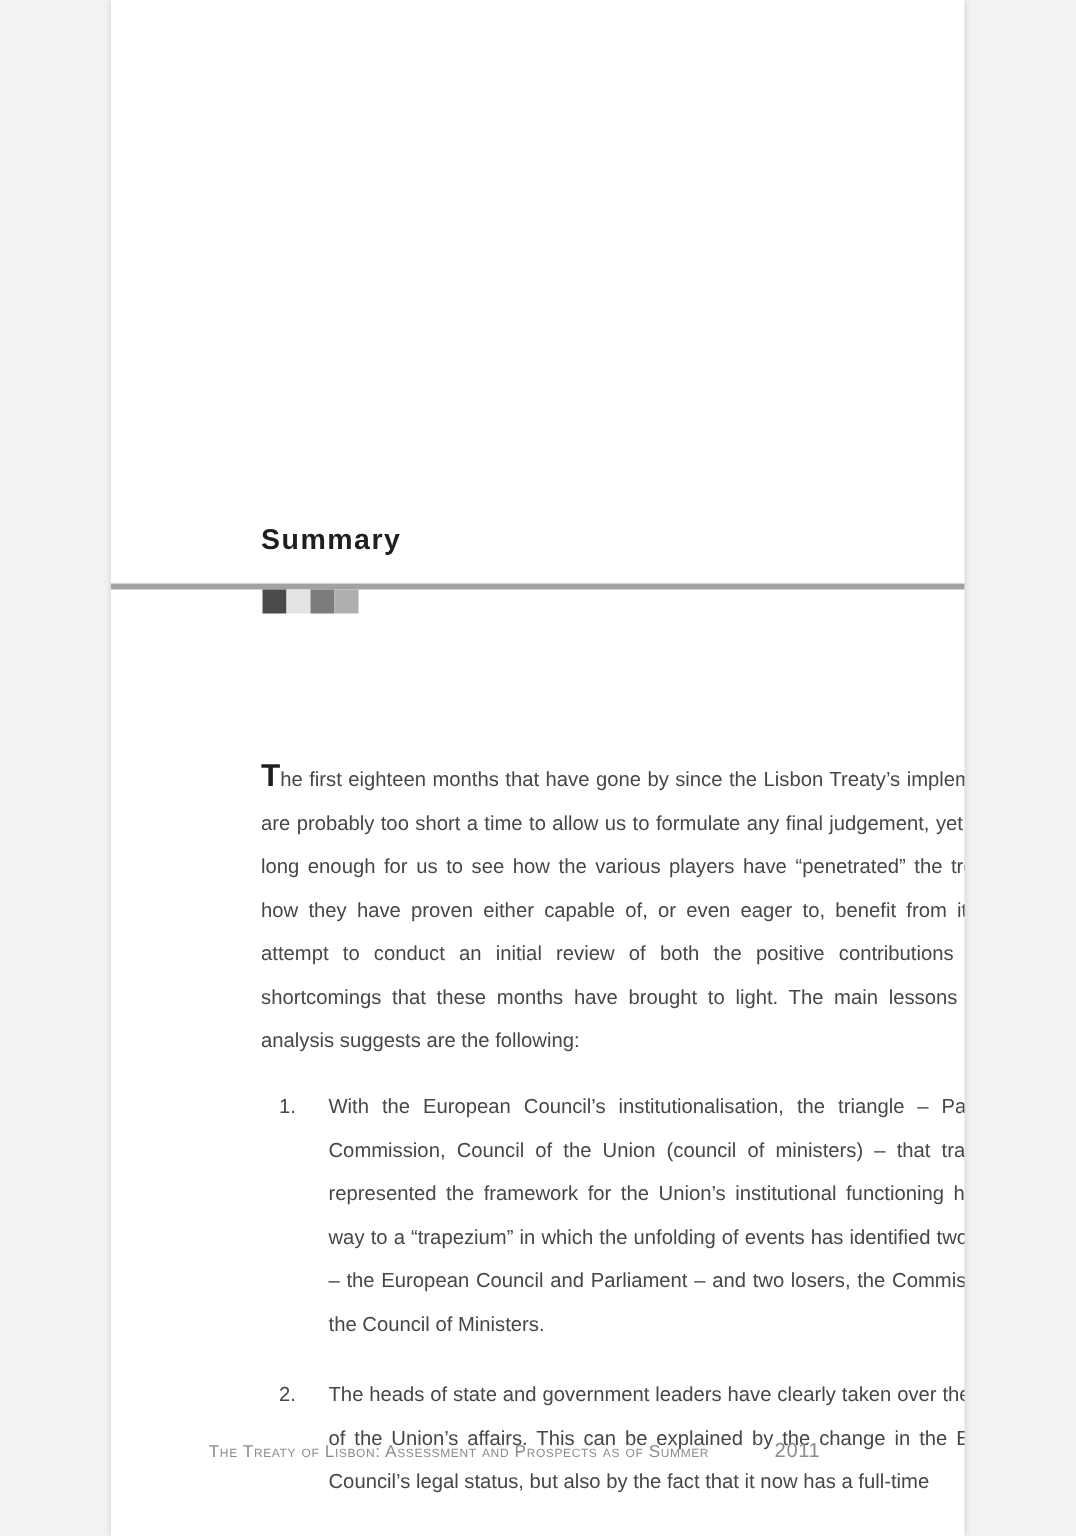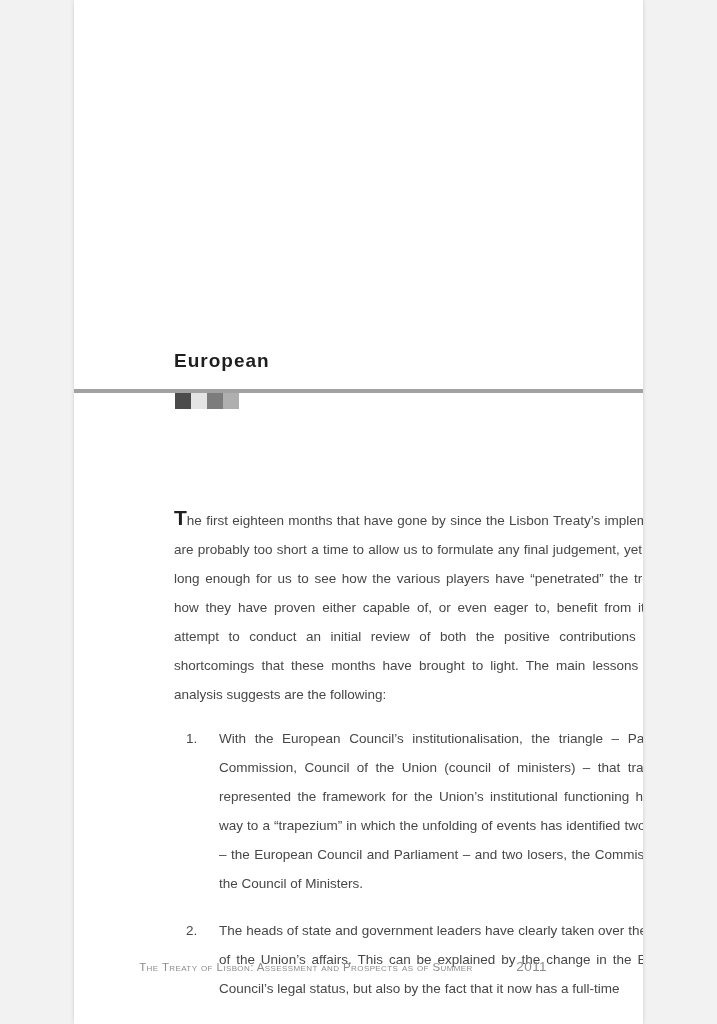--- a/index.html
+++ b/index.html
@@ -116,21 +116,21 @@
 <body>
 
 <div id="page">
 
   <div class="badge">
     <div class="badge-bar" style="background: rgb(169, 169, 169);">Study &amp;</div>
     <div class="badge-num" style="color: rgb(143, 143, 143);">87</div>
     <div class="badge-bar" style="background: #ef4444;">Research</div>
   </div>
 
-  <div class="heading">European</div>
+  <div class="heading">Summary</div>
   <div class="rule" style="background: rgb(162, 162, 162);"></div>
   <div class="squares">
     <div style="background: rgb(75, 75, 75);"></div>
     <div style="background: rgb(228, 228, 228);"></div>
     <div style="background: rgb(124, 124, 124);"></div>
     <div style="background: rgb(175, 175, 175);"></div>
   </div>
 
   <div class="bodytext">
     <p class="intro"><span class="lead">T</span><span>he first eighteen months that have gone by since the Lisbon Treaty’s implementation are probably too short a time to allow us to formulate any final judgement, yet it is also long enough for us to see how the various players have “penetrated” the treaty and how they have proven either capable of, or even eager to, benefit from it; and to attempt to conduct an initial review of both the positive contributions and the shortcomings that these months have brought to light. The main lessons that this analysis suggests are the following:</span></p>

